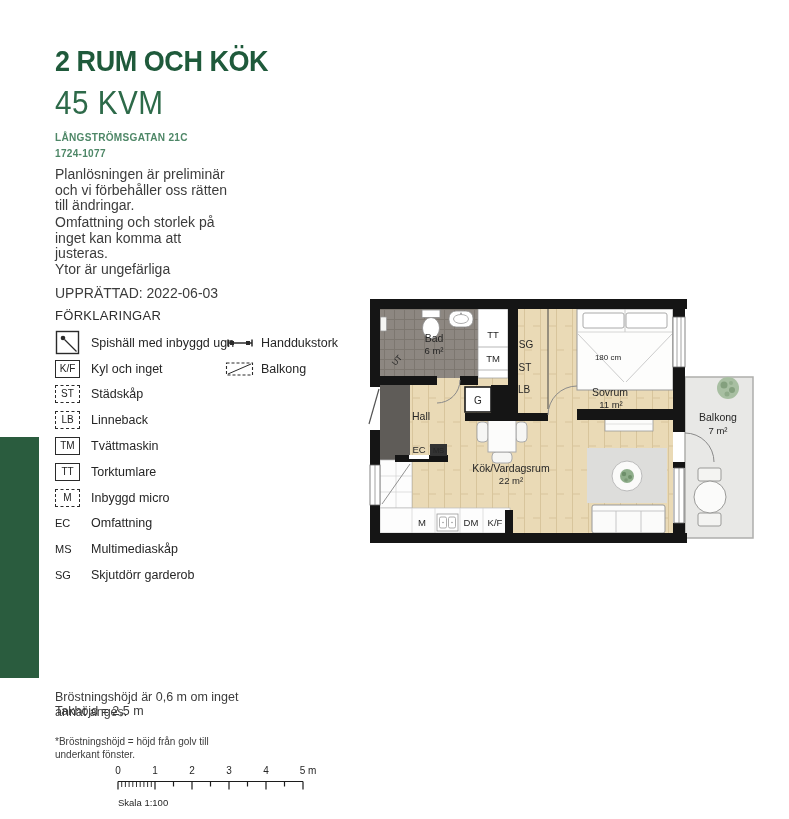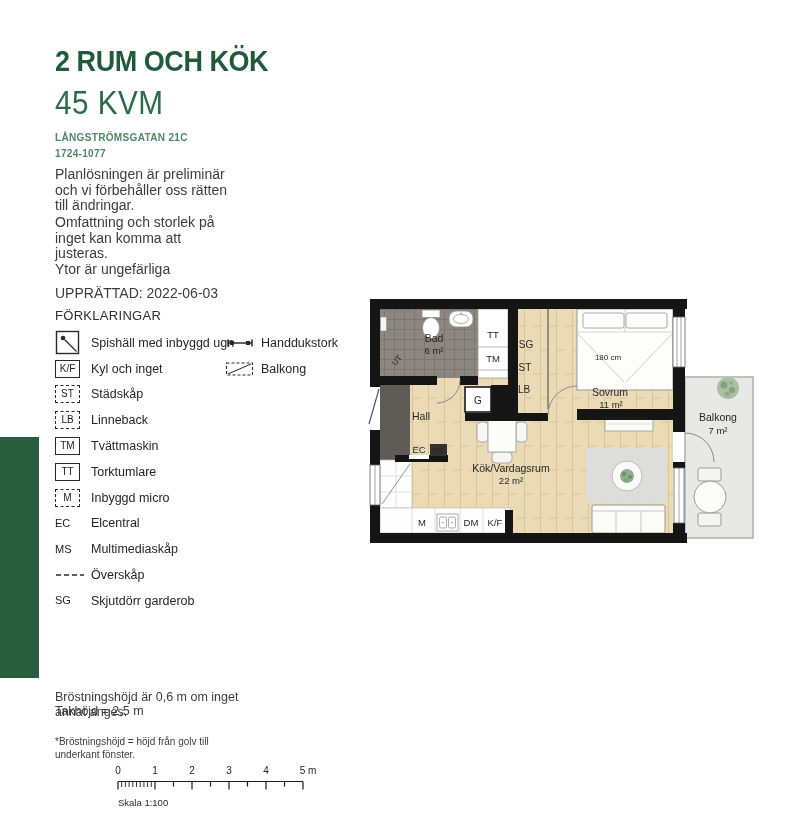--- a/index.html
+++ b/index.html
@@ -109,35 +109,27 @@
   <div class="lg-row">
     <span class="lg-ic">
         <span class="sym dashed">M</span>
       </span>
     <span class="lg-label">Inbyggd micro</span>
   </div>
   <div class="lg-row">
     <span class="lg-ic">
         <span class="sym plain">EC</span>
       </span>
-    <span class="lg-label">Elcentral</span>
+    <span class="lg-label">Omfattning</span>
   </div>
   <div class="lg-row">
     <span class="lg-ic">
         <span class="sym plain">MS</span>
       </span>
     <span class="lg-label">Multimediaskåp</span>
-  </div>
-  <div class="lg-row">
-    <span class="lg-ic">
-        <svg width="30" height="6" viewBox="0 0 30 6">
-          <line x1="1" y1="3" x2="29" y2="3" stroke="#2a2a2a" stroke-width="1.4" stroke-dasharray="5 3"></line>
-        </svg>
-      </span>
-    <span class="lg-label">Överskåp</span>
   </div>
   <div class="lg-row">
     <span class="lg-ic">
         <span class="sym plain">SG</span>
       </span>
     <span class="lg-label">Skjutdörr garderob</span>
   </div>
 </div>
 
 <div class="legend-right">

